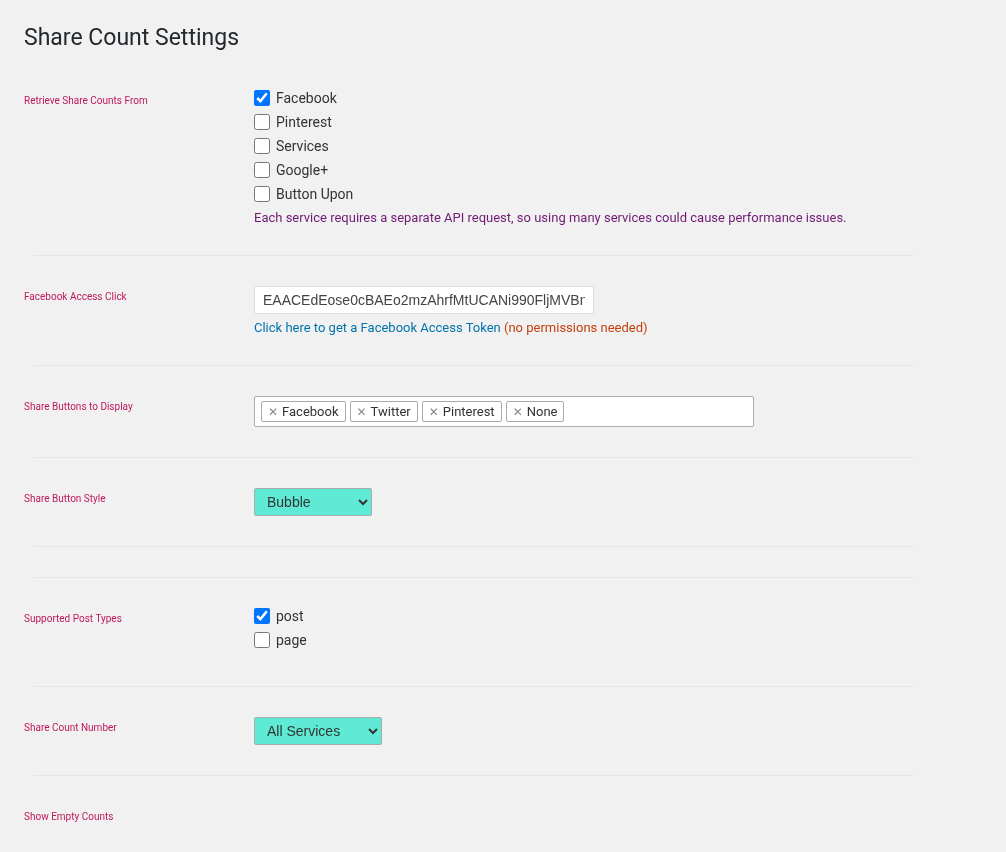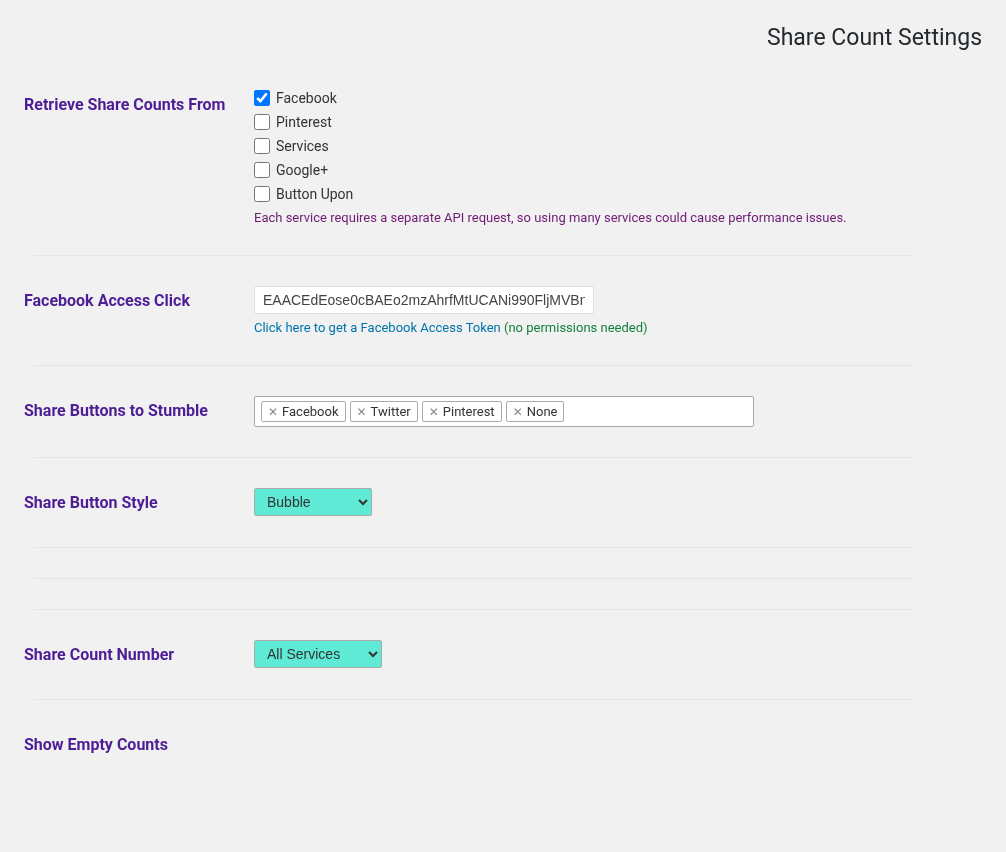--- a/index.html
+++ b/index.html
@@ -8,38 +8,37 @@
       font-family: -apple-system, BlinkMacSystemFont, "Segoe UI", Roboto, sans-serif;
       font-size: 14px;
       color: #333;
       padding: 24px;
     }
     h1 {
       font-size: 23px;
       font-weight: 400;
       color: #23282d;
       margin-bottom: 24px;
-      text-align: right;
     }
     .form-table {
       border-collapse: collapse;
       width: 100%;
       max-width: 900px;
     }
     .form-table tr {
       border-bottom: none;
     }
     .form-table th {
       text-align: left;
       vertical-align: top;
       padding: 20px 10px 20px 0;
       width: 220px;
-      font-weight: 700;
-      color: #4c1d95;
-      font-size: 16px;
+      font-weight: 400;
+      color: #be185d;
+      font-size: 10px;
     }
     .form-table td {
       padding: 15px 10px;
       vertical-align: top;
     }
     .checkbox-label {
       display: flex;
       align-items: center;
       margin-bottom: 8px;
       gap: 6px;
@@ -65,21 +64,21 @@
       border-radius: 2px;
     }
     .access-token-link {
       display: block;
       margin-top: 6px;
       color: #0073aa;
       text-decoration: none;
       font-size: 13px;
     }
     .no-permissions {
-      color: #15803d;
+      color: #c2410c;
       font-size: 13px;
     }
     .tags-container {
       display: flex;
       flex-wrap: wrap;
       gap: 4px;
       border: 1px solid #aaa;
       padding: 4px 6px;
       background: #fff;
       border-radius: 2px;
@@ -172,21 +171,21 @@
     </td>
   </tr>
 
   <tr>
         <td colspan="2">
           <hr class="separator">
         </td>
       </tr>
 
   <tr>
-    <th>Share Buttons to Stumble</th>
+    <th>Share Buttons to Display</th>
     <td>
       <div class="tags-container">
         <span class="tag">
           <span class="tag-remove">✕</span>
           <span>Facebook</span>
         </span>
         <span class="tag">
           <span class="tag-remove">✕</span>
           <span>Twitter</span>
         </span>
@@ -226,20 +225,33 @@
         </td>
       </tr>
 
 
   <tr>
         <td colspan="2">
           <hr class="separator">
         </td>
       </tr>
 
+  <tr>
+    <th>Supported Post Types</th>
+    <td>
+      <label class="checkbox-label">
+        <input type="checkbox" checked="" style="">
+        <span>post</span>
+      </label>
+      <label class="checkbox-label">
+        <input type="checkbox" style="">
+        <span>page</span>
+      </label>
+    </td>
+  </tr>
 
   <tr>
         <td colspan="2">
           <hr class="separator">
         </td>
       </tr>
 
   <tr>
     <th>Share Count Number</th>
     <td>

